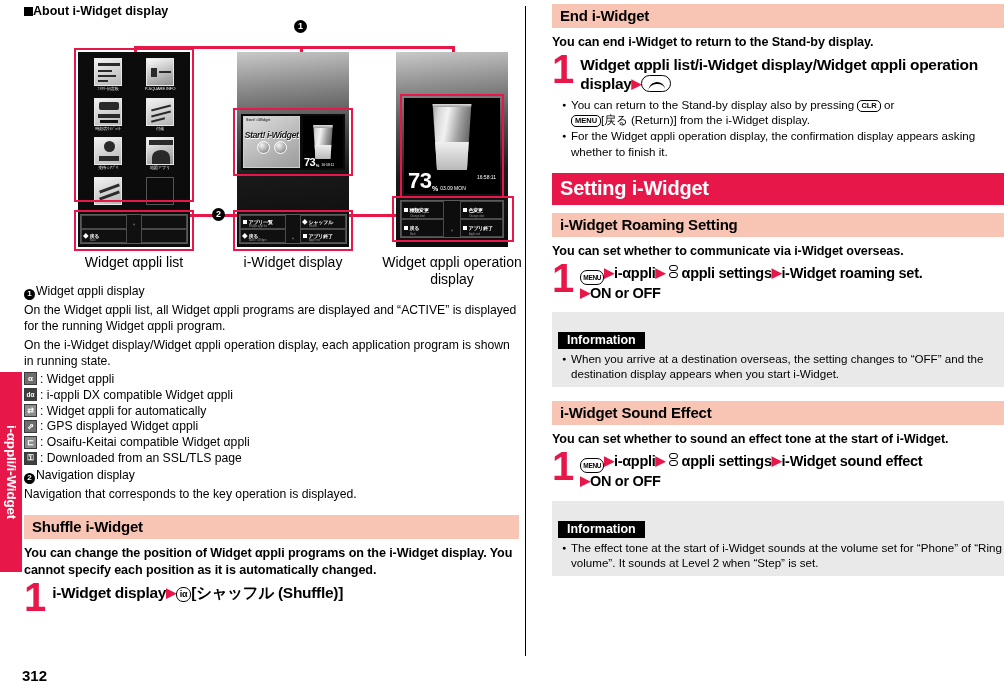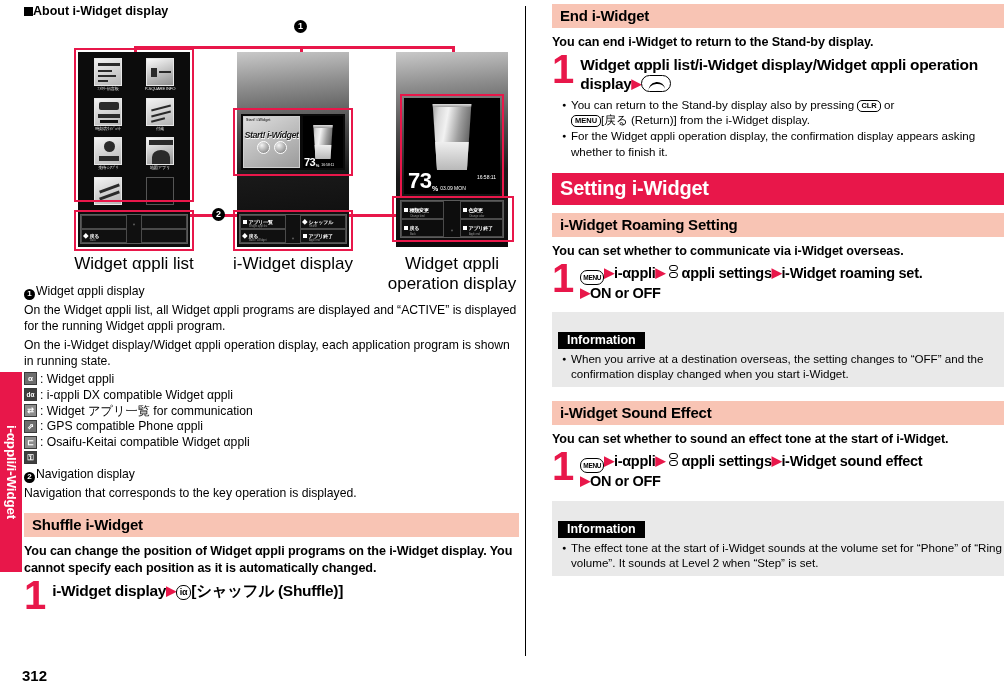--- a/index.html
+++ b/index.html
@@ -283,21 +283,21 @@
 
   
   .callout { position:absolute; border:2.6px solid #e8174a; pointer-events:none; }
   .lead { position:absolute; background:#e8174a; }
   .bullet-num {
     position:absolute; width:13px; height:13px; border-radius:50%;
     background:#000; color:#fff; font-size:9px; font-weight:bold;
     display:flex; align-items:center; justify-content:center; line-height:1;
   }
 
-  .caption { position:absolute; text-align:center; font-size:17px; line-height:1.2; }
+  .caption { position:absolute; text-align:center; font-size:14px; line-height:1.2; }
 
   
   .nb {
     display:inline-flex; width:11px; height:11px; border-radius:50%;
     background:#000; color:#fff; font-size:8px; font-weight:bold;
     align-items:center; justify-content:center; vertical-align:-1px; margin-right:1px;
   }
 </style>
 </head>
 <body>
@@ -533,32 +533,33 @@
         <li>
           <span class="ic">α</span>
           <span>: Widget αppli</span>
         </li>
         <li>
           <span class="ic dark" style="font-size:6.5px;">dα</span>
           <span>: i-αppli DX compatible Widget αppli</span>
         </li>
         <li>
           <span class="ic light">⇄</span>
-          <span>: Widget アプリ一覧 for communication</span>
+          <span>: Widget αppli for automatically</span>
         </li>
         <li>
           <span class="ic">⇗</span>
-          <span>: GPS compatible Phone αppli</span>
+          <span>: GPS displayed Widget αppli</span>
         </li>
         <li>
           <span class="ic light">⊏</span>
           <span>: Osaifu-Keitai compatible Widget αppli</span>
         </li>
         <li>
           <span class="ic dark">⚿</span>
+          <span>: Downloaded from an SSL/TLS page</span>
         </li>
       </ul>
     </div>
 
     <div style="margin-top:1px;">
       <p class="body">
         <span class="nb">2</span><span>Navigation display</span>
       </p>
       <p class="body">Navigation that corresponds to the key operation is displayed.</p>
     </div>
@@ -608,21 +609,21 @@
         <span class="key-menu">MENU</span><span class="arrow">▶</span><span>i-αppli</span><span class="arrow">▶</span>
         <span class="key-stack"><i></i><i></i></span>
         <span>αppli settings</span><span class="arrow">▶</span><span>i-Widget roaming set.</span><br>
         <span class="arrow">▶</span><span>ON or OFF</span>
       </div>
     </div>
 
     <div class="info-box">
       <div class="info-title">Information</div>
       <ul>
-        <li>When you arrive at a destination overseas, the setting changes to “OFF” and the confirmation display changed when you start i-Widget.</li>
+        <li>When you arrive at a destination overseas, the setting changes to “OFF” and the destination display appears when you start i-Widget.</li>
       </ul>
     </div>
 
     <div class="h-section" style="margin-top:14px;">i-Widget Sound Effect</div>
     <p class="bold">You can set whether to sound an effect tone at the start of i-Widget.</p>
 
     <div class="step">
       <div class="step-num">1</div>
       <div class="step-body small">
         <span class="key-menu">MENU</span><span class="arrow">▶</span><span>i-αppli</span><span class="arrow">▶</span>

